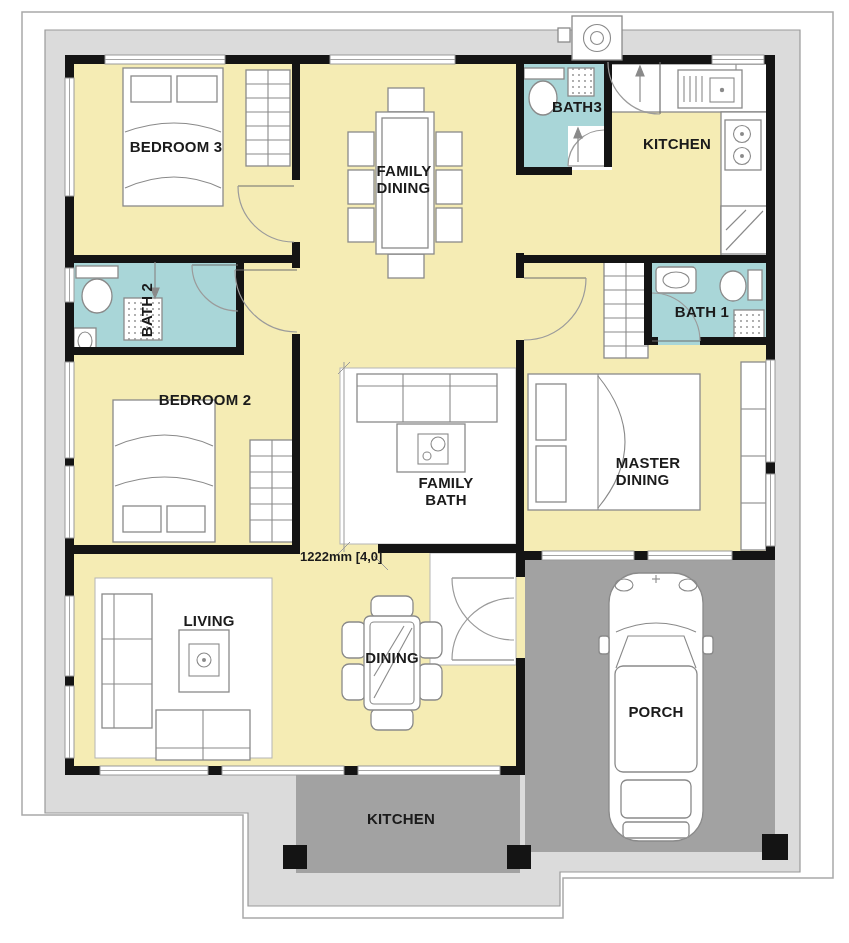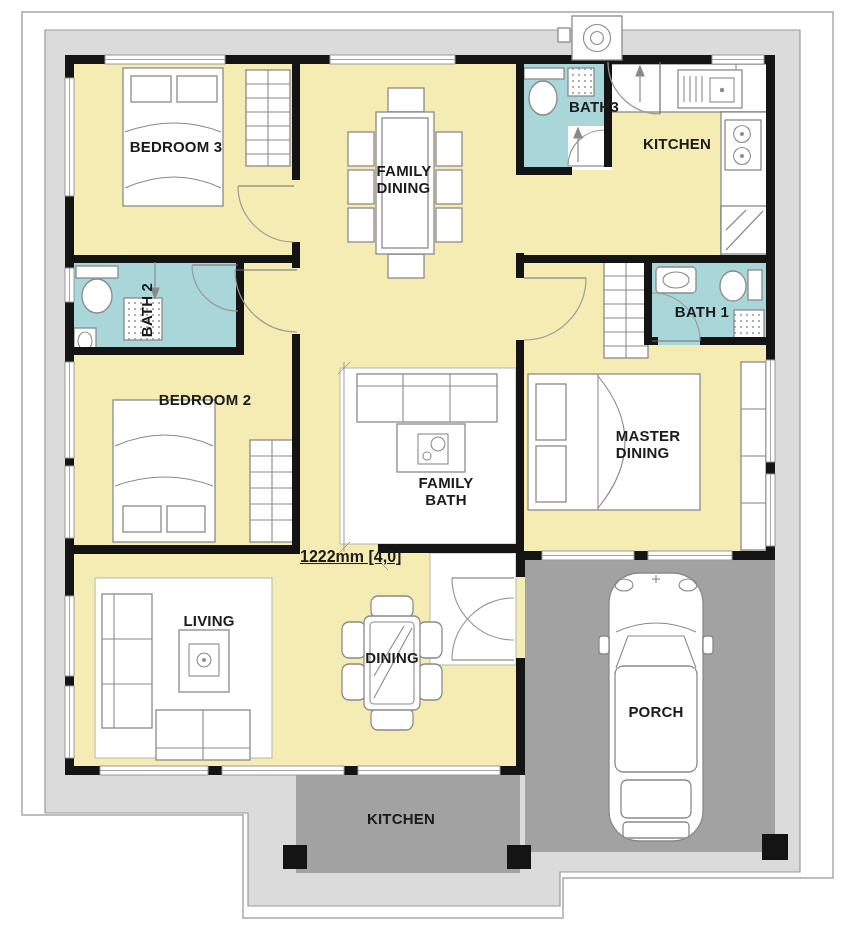--- a/index.html
+++ b/index.html
@@ -19,21 +19,21 @@
   .leaf{stroke:#6e6e6e;stroke-width:1.2;}
   .window{fill:#ffffff;stroke:#9a9a9a;stroke-width:1;}
   .wline{stroke:#9a9a9a;stroke-width:0.9;}
   .dim{stroke:#9b9b9b;stroke-width:1;}
   .arrow{stroke:#8a8a8a;stroke-width:1.2;fill:#8a8a8a;}
   .shower{fill:url(#dots);stroke:var(--furniture-line,#8a8a8a);stroke-width:1.3;}
   .lbl{position:absolute;transform:translate(-50%,-50%);font-weight:bold;font-size:15px;
        letter-spacing:.2px;color:#1b1b1b;white-space:nowrap;text-align:center;line-height:1.12;}
   .lbl.left{text-align:left;}
   .lbl.vert{transform:translate(-50%,-50%) rotate(-90deg);}
-  .lbl.dim-lbl{transform:translate(0,-50%);font-size:16px;letter-spacing:0;text-decoration:underline;}
+  .lbl.dim-lbl{transform:translate(0,-50%);font-size:13px;letter-spacing:0;}
 </style>
 </head>
 <body>
 
 <div id="plan">
 <svg width="849" height="943" viewBox="0 0 849 943">
   <defs>
     <pattern id="dots" width="6" height="6" patternUnits="userSpaceOnUse">
       <rect width="6" height="6" fill="#ffffff"></rect>
       <circle cx="3" cy="3" r="0.9" fill="#8a8a8a"></circle>
@@ -350,25 +350,25 @@
   <g>
     <line class="dim" x1="344" y1="362" x2="344" y2="552"></line>
     <line class="dim" x1="338" y1="374" x2="350" y2="362"></line>
     <line class="dim" x1="338" y1="554" x2="350" y2="542"></line>
     <line class="dim" x1="374" y1="556" x2="388" y2="570"></line>
   </g>
 </svg>
 
 <div class="lbl" style="left:176px;top:147px"><span>BEDROOM 3</span></div>
 <div class="lbl left" style="left:404px;top:180px"><span>FAMILY</span><br><span>DINING</span></div>
-<div class="lbl" style="left:594px;top:107px"><span>BATH3</span></div>
+<div class="lbl" style="left:577px;top:107px"><span>BATH3</span></div>
 <div class="lbl" style="left:677px;top:144px"><span>KITCHEN</span></div>
 <div class="lbl vert" style="left:147px;top:310px"><span>BATH 2</span></div>
 <div class="lbl" style="left:205px;top:400px"><span>BEDROOM 2</span></div>
 <div class="lbl" style="left:446px;top:492px"><span>FAMILY</span><br><span>BATH</span></div>
 <div class="lbl" style="left:702px;top:312px"><span>BATH 1</span></div>
-<div class="lbl left" style="left:648px;top:445px"><span>MASTER</span><br><span>DINING</span></div>
+<div class="lbl left" style="left:648px;top:472px"><span>MASTER</span><br><span>DINING</span></div>
 <div class="lbl" style="left:209px;top:621px"><span>LIVING</span></div>
 <div class="lbl" style="left:392px;top:658px"><span>DINING</span></div>
 <div class="lbl" style="left:656px;top:712px"><span>PORCH</span></div>
 <div class="lbl" style="left:401px;top:819px"><span>KITCHEN</span></div>
 <div class="lbl dim-lbl" style="left:300px;top:557px"><span>1222mm [4,0]</span></div>
 </div>
 
 </body></html>

